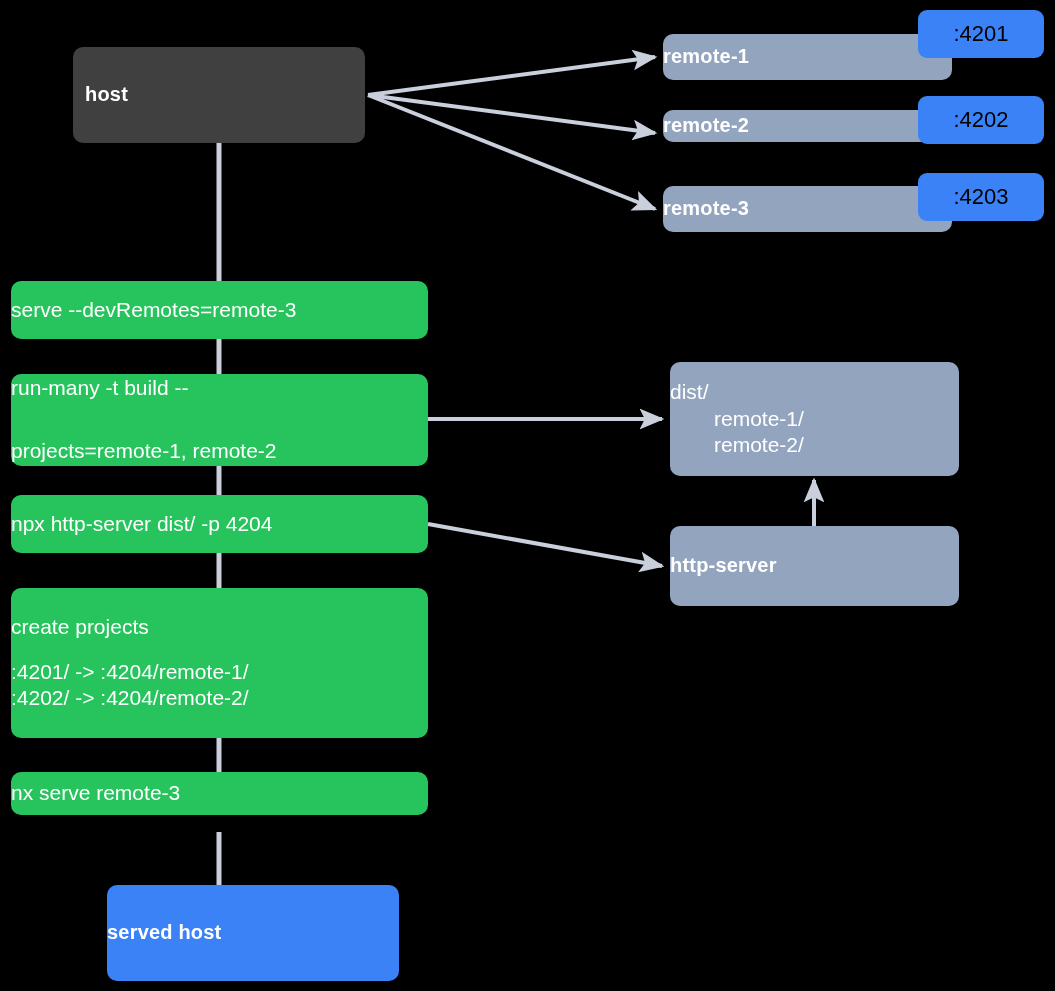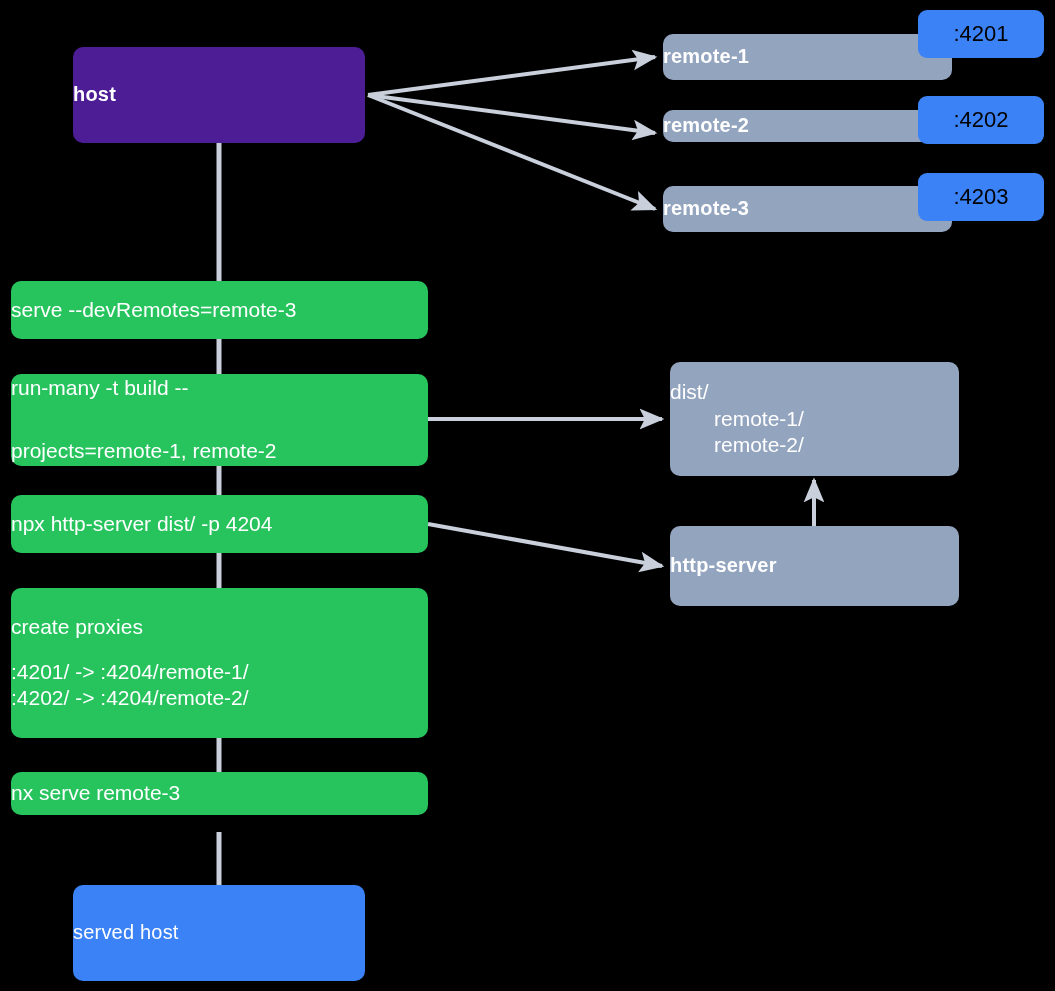--- a/index.html
+++ b/index.html
@@ -25,30 +25,32 @@
     flex-direction: column;
     align-items: flex-start;
     justify-content: center;
     border-radius: 10px;
     color: #ffffff;
     text-align: center;
     line-height: 1.28;
     z-index: 5;
   }
   .node-host {
-    background: #4c1d95;
-    font-weight: bold;
-    font-size: 20px;
-    letter-spacing: 0.2px;
+    background: #404040;
+    font-weight: bold;
+    font-size: 20px;
+    letter-spacing: 0.2px;
+    padding-left: 12px;
   }
   .node-served {
     background: #3b82f6;
-    font-weight: normal;
-    font-size: 20px;
-    letter-spacing: 0.2px;
+    font-weight: bold;
+    font-size: 20px;
+    letter-spacing: 0.2px;
+    margin-left: 34px;
   }
   .node-task {
     background: #27c45e;
     font-weight: normal;
     font-size: 21px;
   }
   .node-remote {
     background: #93a4bf;
     font-weight: bold;
     font-size: 20px;
@@ -169,21 +171,21 @@
   <div class="node node-task" style="left:11px; top:374px; width:417px; height:92px;gap:36px;">
     <span>run-many -t build --</span>
     <span>projects=remote-1, remote-2</span>
   </div>
 
   <div class="node node-task" style="left:11px; top:495px; width:417px; height:58px;">
     <span>npx http-server dist/ -p 4204</span>
   </div>
 
   <div class="node node-task" style="left:11px; top:588px; width:417px; height:150px;">
-    <span>create proxies</span>
+    <span>create projects</span>
     <span class="task-gap"></span>
     <span class="task-sub">:4201/ -&gt; :4204/remote-1/</span>
     <span class="task-sub">:4202/ -&gt; :4204/remote-2/</span>
   </div>
 
   <div class="node node-task" style="left:11px; top:772px; width:417px; height:43px;">
     <span>nx serve remote-3</span>
   </div>
 
   <div class="node node-served" style="left:73px; top:885px; width:292px; height:96px;">

